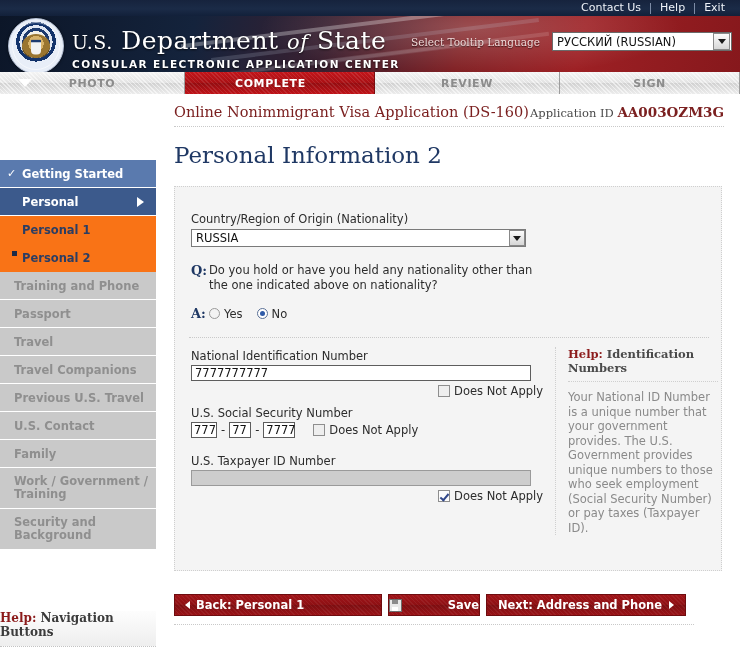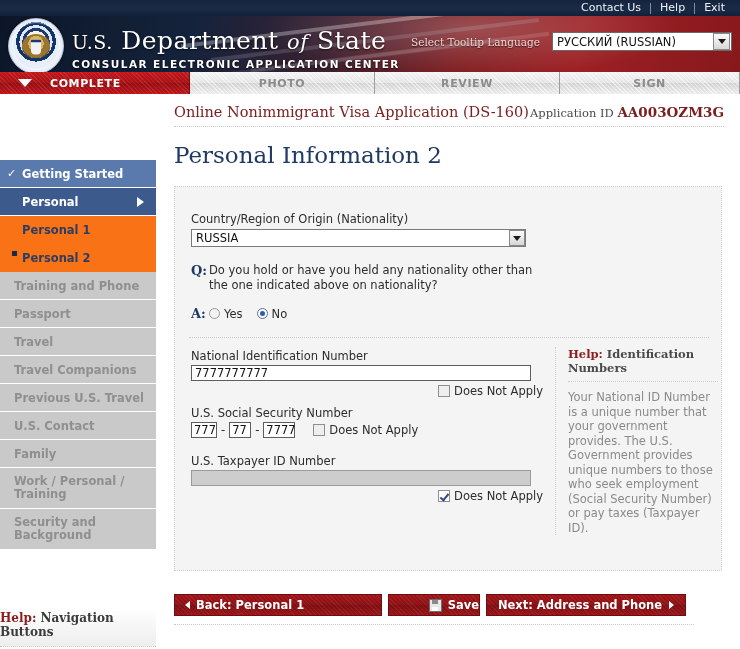--- a/index.html
+++ b/index.html
@@ -272,21 +272,21 @@
   .helpbox .hbody{
     font-size:11.5px;color:#8a8a8a;line-height:14.5px;margin-top:8px;
   }
 
   
   .btnbar{
     position:absolute;left:16px;top:500px;width:520px;height:24px;display:flex;
     border-bottom:1px dotted #c9c9c9;padding-bottom:6px;
   }
   .btn{
-    height:22px;display:flex;align-items:center;justify-content:flex-end;
+    height:22px;display:flex;align-items:center;justify-content:space-between;
     color:#fff;font-size:11.5px;font-weight:bold;
     background:
       repeating-linear-gradient(45deg,rgba(255,255,255,.06) 0 1px,rgba(0,0,0,0) 1px 3px),
       linear-gradient(180deg,#a01418 0%,#8d1013 50%,#7d0e11 52%,#9a1317 100%);
     border:1px solid #6e0c0f;box-sizing:border-box;
   }
   .btn.back{width:208px;justify-content:flex-start;padding-left:10px;}
   .btn.save{width:92px;margin-left:6px;}
   .btn.next{width:200px;margin-left:6px;justify-content:center;}
   .larrow{width:0;height:0;border-top:4px solid transparent;border-bottom:4px solid transparent;border-right:5px solid #fff;margin-right:6px;}
@@ -339,27 +339,27 @@
       <div class="langsel">
         <span>РУССКИЙ (RUSSIAN)</span>
         <span class="arrowbtn">
             <i class="caret"></i>
           </span>
       </div>
     </div>
   </div>
 
   <div class="tabs">
+    <div class="tab tab-photo">
+      <span>PHOTO</span>
+    </div>
     <div class="tab active tab-complete">
       <span class="dn"></span>
       <span>COMPLETE</span>
     </div>
-    <div class="tab tab-photo">
-      <span>PHOTO</span>
-    </div>
     <div class="tab tab-review">
       <span>REVIEW</span>
     </div>
     <div class="tab tab-sign">
       <span>SIGN</span>
     </div>
   </div>
 
   <div class="sidebar">
     <div class="nav">
@@ -399,21 +399,21 @@
         <span>Previous U.S. Travel</span>
       </div>
       <div class="navitem disabled">
         <span>U.S. Contact</span>
       </div>
       <div class="navitem disabled">
         <span>Family</span>
       </div>
       <div class="navitem disabled tall">
         <span>
-            <span>Work / Personal /</span>
+            <span>Work / Government /</span>
             <span>Training</span>
           </span>
       </div>
       <div class="navitem disabled tall">
         <span>
             <span>Security and</span>
             <span>Background</span>
           </span>
       </div>
     </div>

